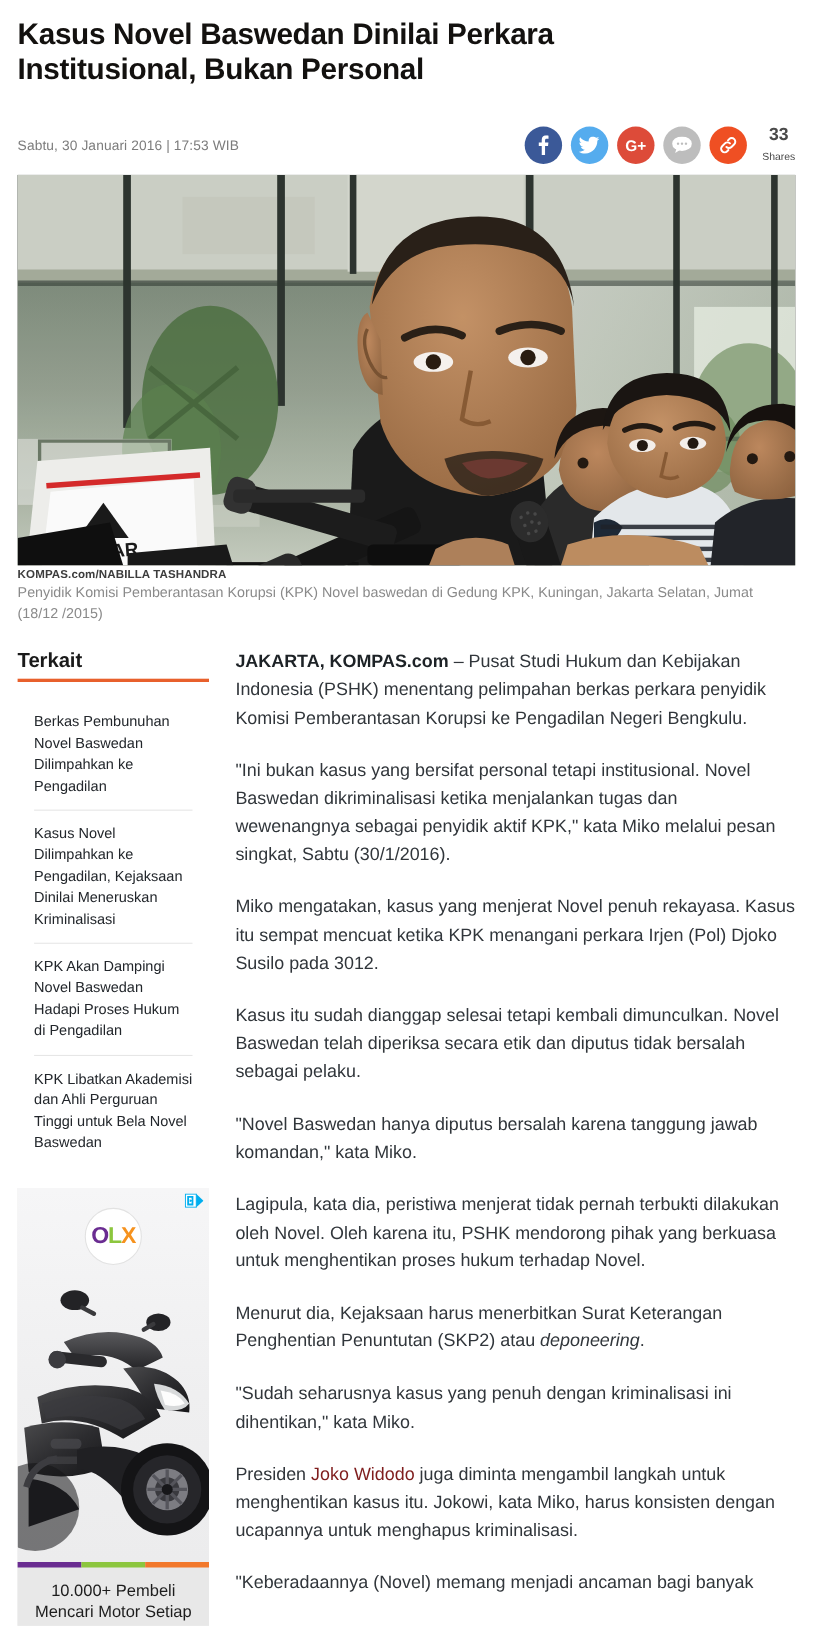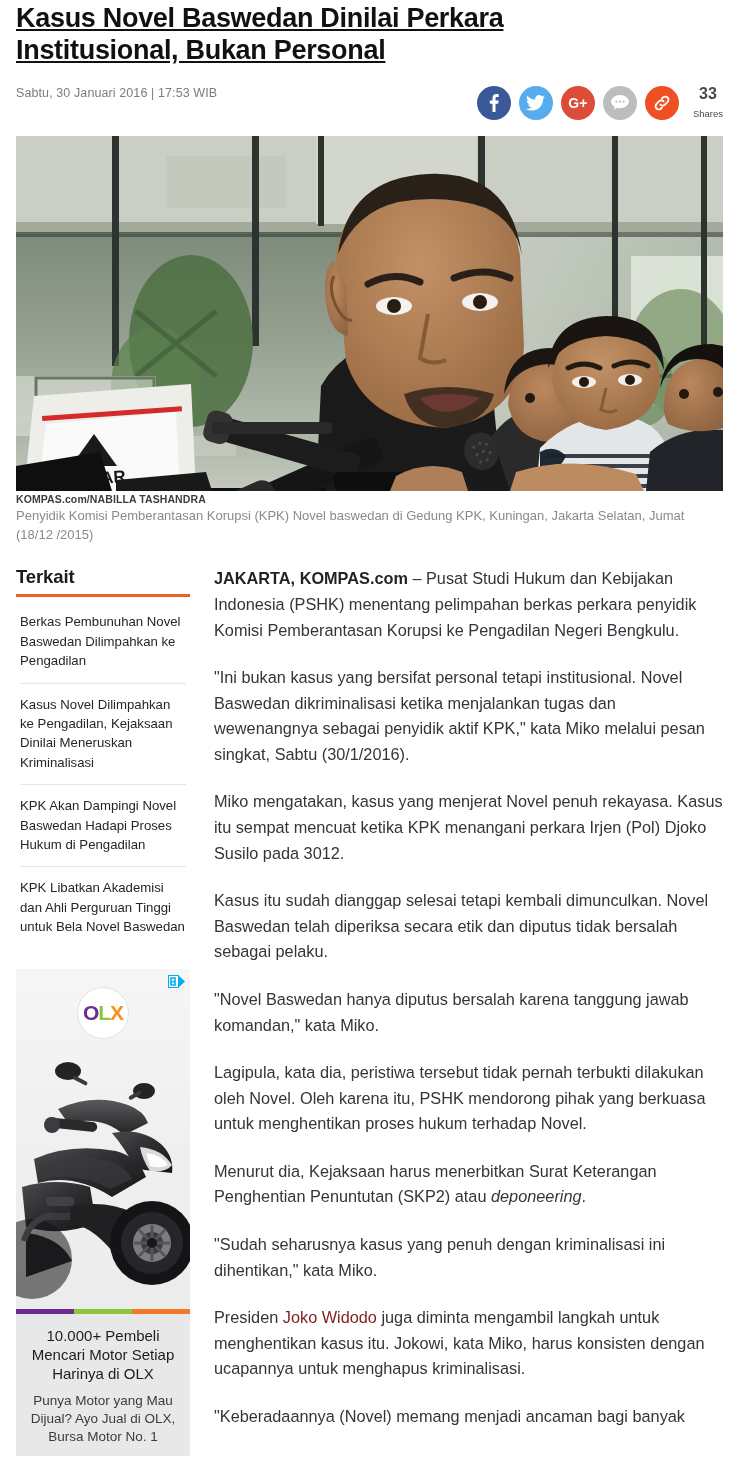--- a/index.html
+++ b/index.html
@@ -13,30 +13,29 @@
   .page { width: 739px; padding: 0 16px; }
 
   
   .headline {
     font-size: 27px;
     line-height: 1.18;
     font-weight: bold;
     color: #13110f;
     letter-spacing: -0.3px;
     margin: 0;
-    padding-top: 3px;
+    padding-top: 16px;
     max-width: 600px;
-    text-decoration: underline;
   }
 
   .meta-row {
     display: flex;
-    align-items: flex-start;
+    align-items: center;
     justify-content: space-between;
-    margin-top: 19px;
+    margin-top: 29px;
     min-height: 46px;
   }
   .pubdate {
     font-size: 12.5px;
     color: #7c7c7c;
     letter-spacing: .1px;
     white-space: nowrap;
   }
 
   .share-cluster { display: flex; align-items: center; gap: 8px; }
@@ -86,21 +85,21 @@
   .col-left { width: 174px; flex: 0 0 174px; }
   .col-gap { width: 24px; flex: 0 0 24px; }
   .col-right { flex: 1 1 auto; }
 
   
   .terkait-title {
     font-size: 18.5px; font-weight: bold; color: #1a1a1a; margin: 0;
     letter-spacing: -.1px;
   }
   .terkait-rule { height: 3px; background: #e8602c; margin-top: 6px; }
-  .rel-list { margin: 4px; padding: 0; list-style: none; }
+  .rel-list { margin: 15px; padding: 0; list-style: none; }
   .rel-item {
     font-size: 13.2px;
     line-height: 1.47;
     color: #22262b;
     padding: 11px 0 12px 0;
     border-bottom: 1px solid #e6e6e6;
     cursor: pointer;
   }
   .rel-item:last-child { border-bottom: none; }
 
@@ -454,20 +453,20 @@
     </div>
 
     <div class="col-gap"></div>
 
     <div class="col-right article">
       <p><b>JAKARTA, KOMPAS.com</b><span> – Pusat Studi Hukum dan Kebijakan Indonesia (PSHK) menentang pelimpahan berkas perkara penyidik Komisi Pemberantasan Korupsi ke Pengadilan Negeri Bengkulu.</span></p>
       <p>"Ini bukan kasus yang bersifat personal tetapi institusional. Novel Baswedan dikriminalisasi ketika menjalankan tugas dan wewenangnya sebagai penyidik aktif KPK," kata Miko melalui pesan singkat, Sabtu (30/1/2016).</p>
       <p>Miko mengatakan, kasus yang menjerat Novel penuh rekayasa. Kasus itu sempat mencuat ketika KPK menangani perkara Irjen (Pol) Djoko Susilo pada 3012.</p>
       <p>Kasus itu sudah dianggap selesai tetapi kembali dimunculkan. Novel Baswedan telah diperiksa secara etik dan diputus tidak bersalah sebagai pelaku.</p>
       <p>"Novel Baswedan hanya diputus bersalah karena tanggung jawab komandan," kata Miko.</p>
-      <p>Lagipula, kata dia, peristiwa tersebut tidak pernah terbukti dilakukan oleh Novel. Oleh karena itu, PSHK mendorong pihak yang berkuasa untuk menghentikan proses hukum terhadap Novel.</p>
+      <p>Lagipula, kata dia, peristiwa menjerat tidak pernah terbukti dilakukan oleh Novel. Oleh karena itu, PSHK mendorong pihak yang berkuasa untuk menghentikan proses hukum terhadap Novel.</p>
       <p><span>Menurut dia, Kejaksaan harus menerbitkan Surat Keterangan Penghentian Penuntutan (SKP2) atau </span><i>deponeering</i><span>.</span></p>
       <p>"Sudah seharusnya kasus yang penuh dengan kriminalisasi ini dihentikan," kata Miko.</p>
       <p><span>Presiden </span><a class="link">Joko Widodo</a><span> juga diminta mengambil langkah untuk menghentikan kasus itu. Jokowi, kata Miko, harus konsisten dengan ucapannya untuk menghapus kriminalisasi.</span></p>
       <p>"Keberadaannya (Novel) memang menjadi ancaman bagi banyak</p>
     </div>
   </div>
 </div>
 
 </body></html>

